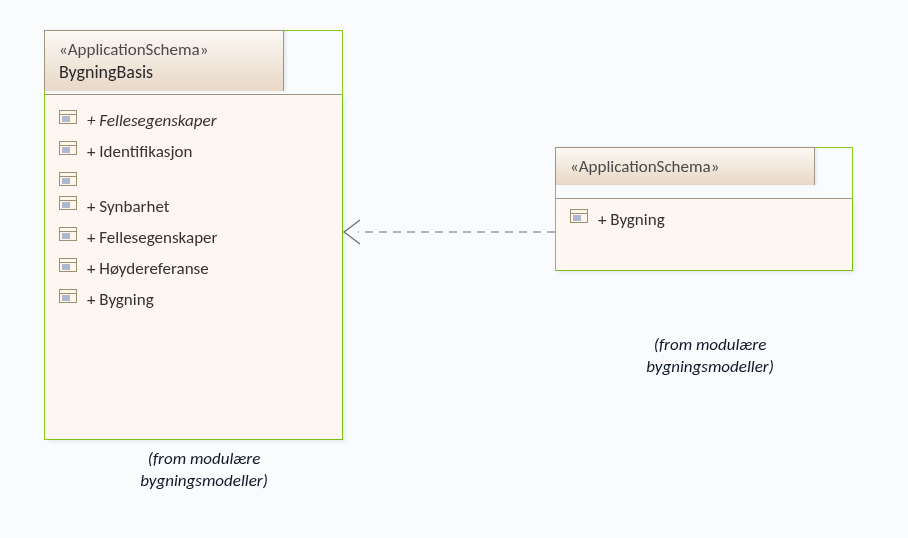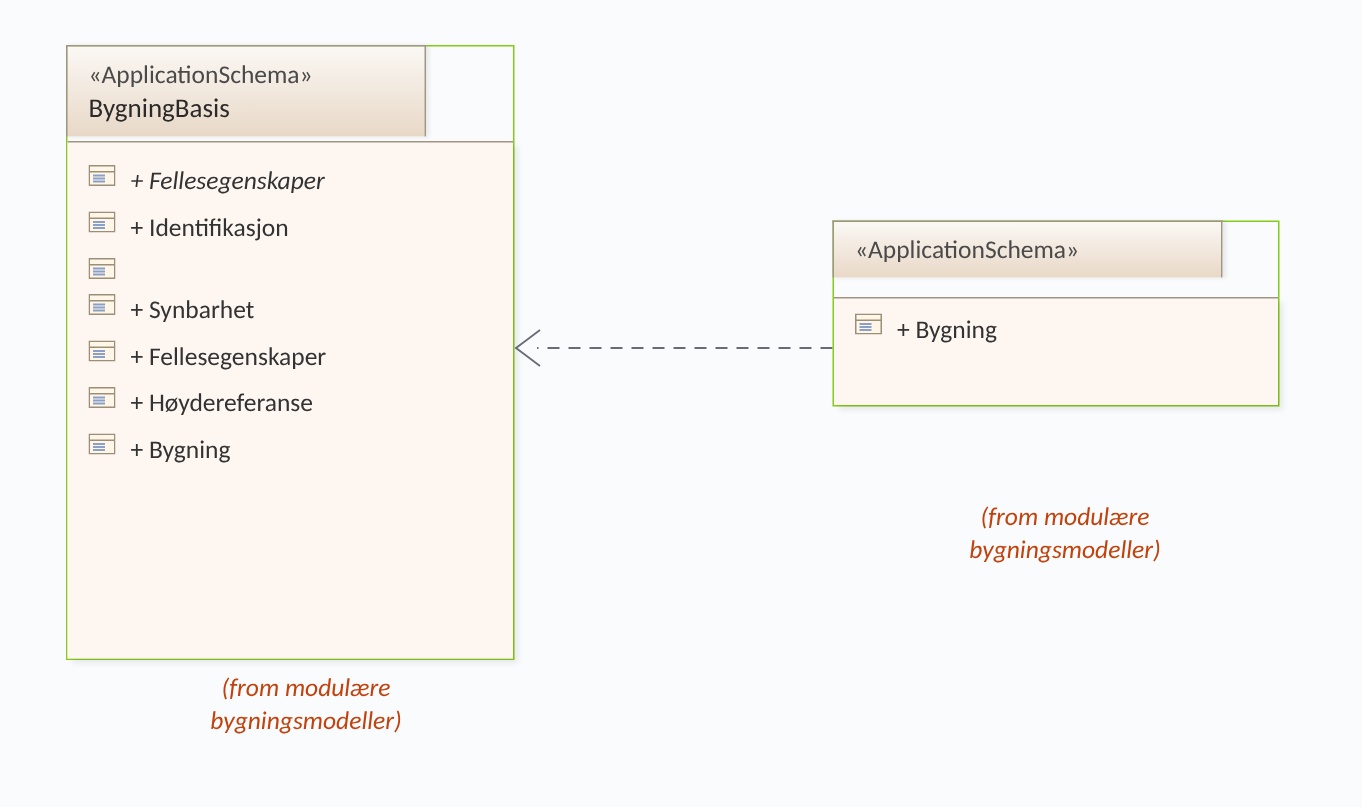--- a/index.html
+++ b/index.html
@@ -53,21 +53,21 @@
   .item.italic { font-style: italic; }
   .item-icon {
     width: 18px;
     height: 14px;
     margin-right: 10px;
     flex-shrink: 0;
   }
   .caption {
     position: absolute;
     font-style: italic;
-    color: #c2410c;
+    color: #0f172a;
     font-size: 17px;
     text-align: center;
     line-height: 1.3;
   }
   svg.connector {
     position: absolute;
     top: 0;
     left: 0;
     pointer-events: none;
   }

